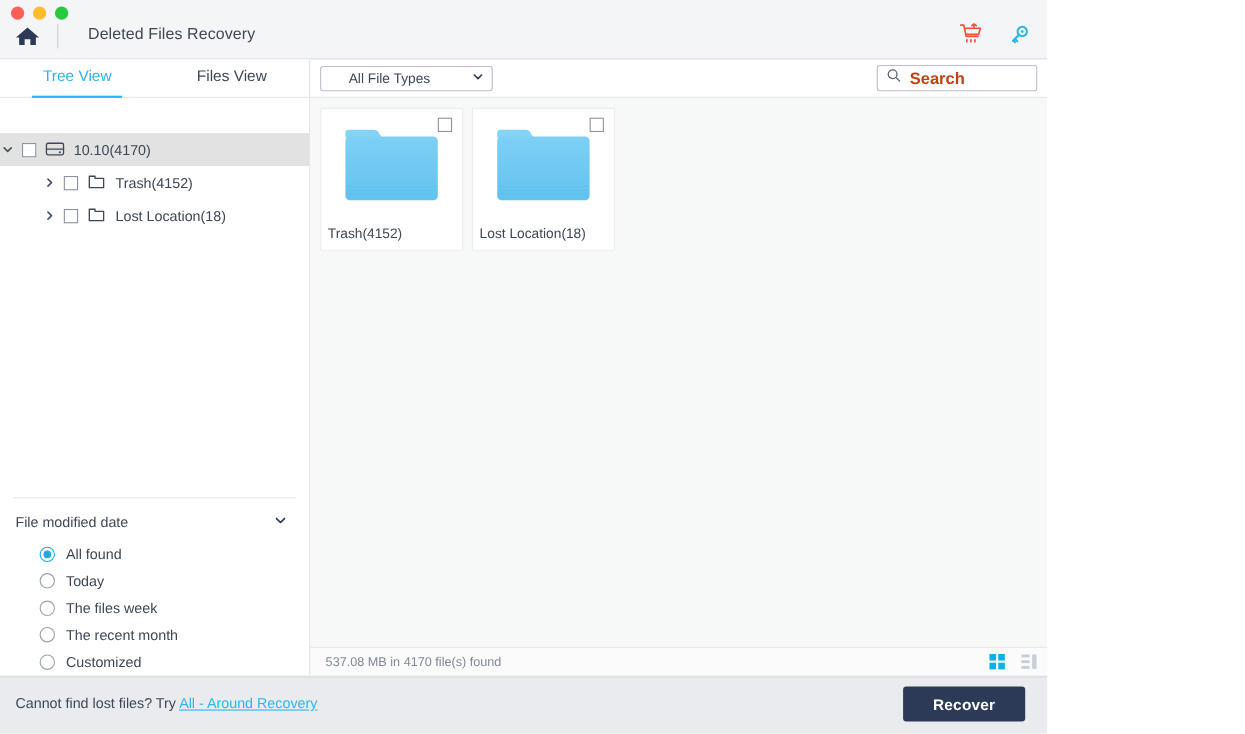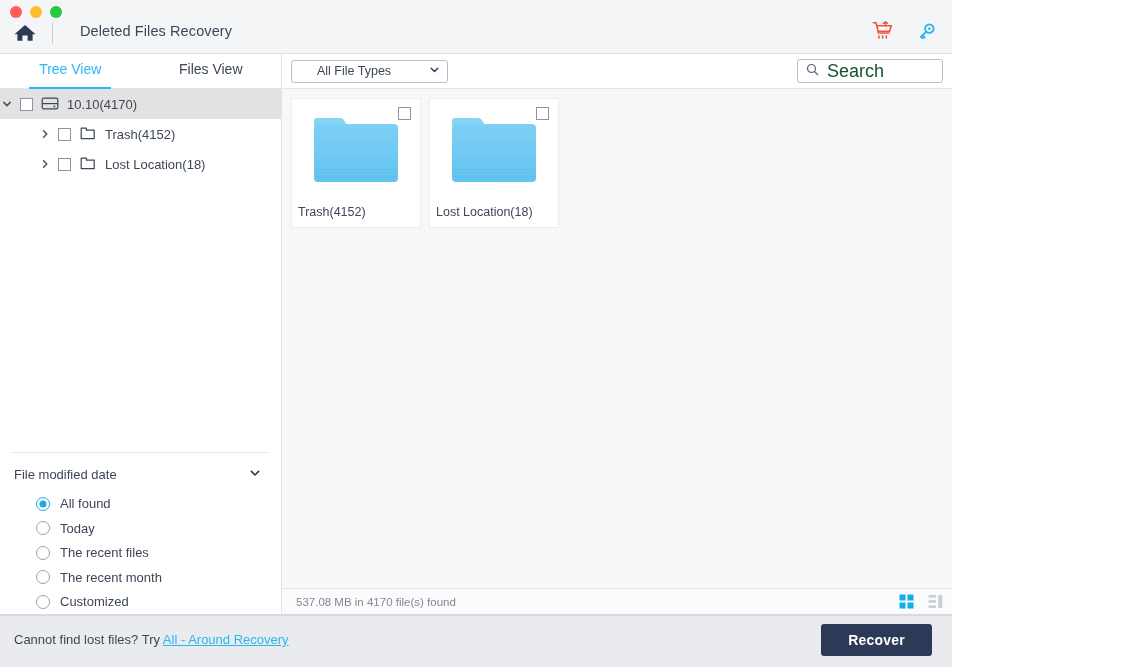--- a/index.html
+++ b/index.html
@@ -61,20 +61,21 @@
     border-bottom: 1px solid #d7dae1;
   }
 
   
   .sidebar {
     width: 282px; flex: none;
     background: #ffffff;
     border-right: 1px solid #e2e4e9;
     display: flex; flex-direction: column;
     position: relative;
+    gap: 32px;
   }
   .tabs {
     height: 35px; display: flex; position: relative;
     border-bottom: 1px solid #e4e6eb;
     flex: none;
   }
   .tab {
     flex: 1 1 0; display: flex; align-items: flex-start; justify-content: center;
     font-size: 14px; color: #3d4756; cursor: pointer;
     padding-top: 7px; position: relative;
@@ -149,21 +150,21 @@
     width: 157px; height: 23px;
     border: 1px solid #b9bec8; border-radius: 3px; background: #fff;
     display: flex; align-items: center; justify-content: space-between;
     padding: 0 7px 0 25px; font-size: 12.5px; color: #3d4756; cursor: pointer;
   }
   .search {
     width: 146px; height: 24px;
     border: 1px solid #b9bec8; border-radius: 3px; background: #fff;
     display: flex; align-items: center; padding: 0 8px; gap: 8px; cursor: text;
   }
-  .search-ph { font-size: 18px; color: #14532d; }
+  .search-ph { font-size: 15px; color: #c2410c; font-weight: bold; }
 
   .grid {
     flex: 1 1 auto; overflow: hidden;
     padding: 9px 0 0 9px;
     display: flex; flex-wrap: wrap; align-content: flex-start; gap: 8px;
   }
   .card {
     width: 130px; height: 130px; background: #ffffff;
     border: 1px solid #ebedef;
     position: relative; cursor: pointer;
@@ -327,21 +328,21 @@
         <div class="radio-item">
           <span class="radio on"></span>
           <span>All found</span>
         </div>
         <div class="radio-item">
           <span class="radio"></span>
           <span>Today</span>
         </div>
         <div class="radio-item">
           <span class="radio"></span>
-          <span>The recent files</span>
+          <span>The files week</span>
         </div>
         <div class="radio-item">
           <span class="radio"></span>
           <span>The recent month</span>
         </div>
         <div class="radio-item">
           <span class="radio"></span>
           <span>Customized</span>
         </div>
       </div>

